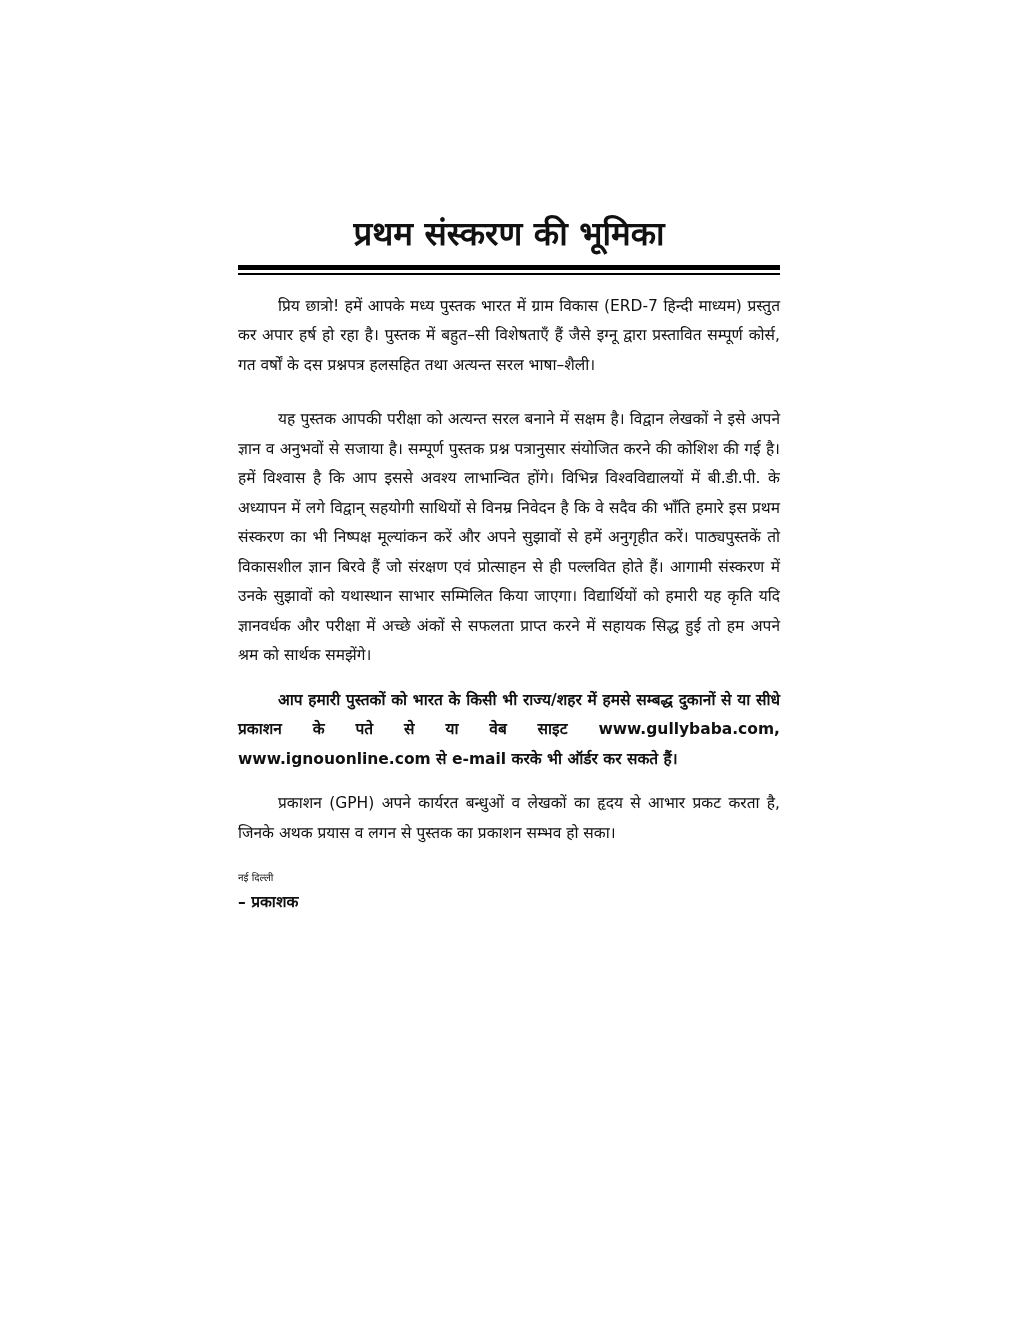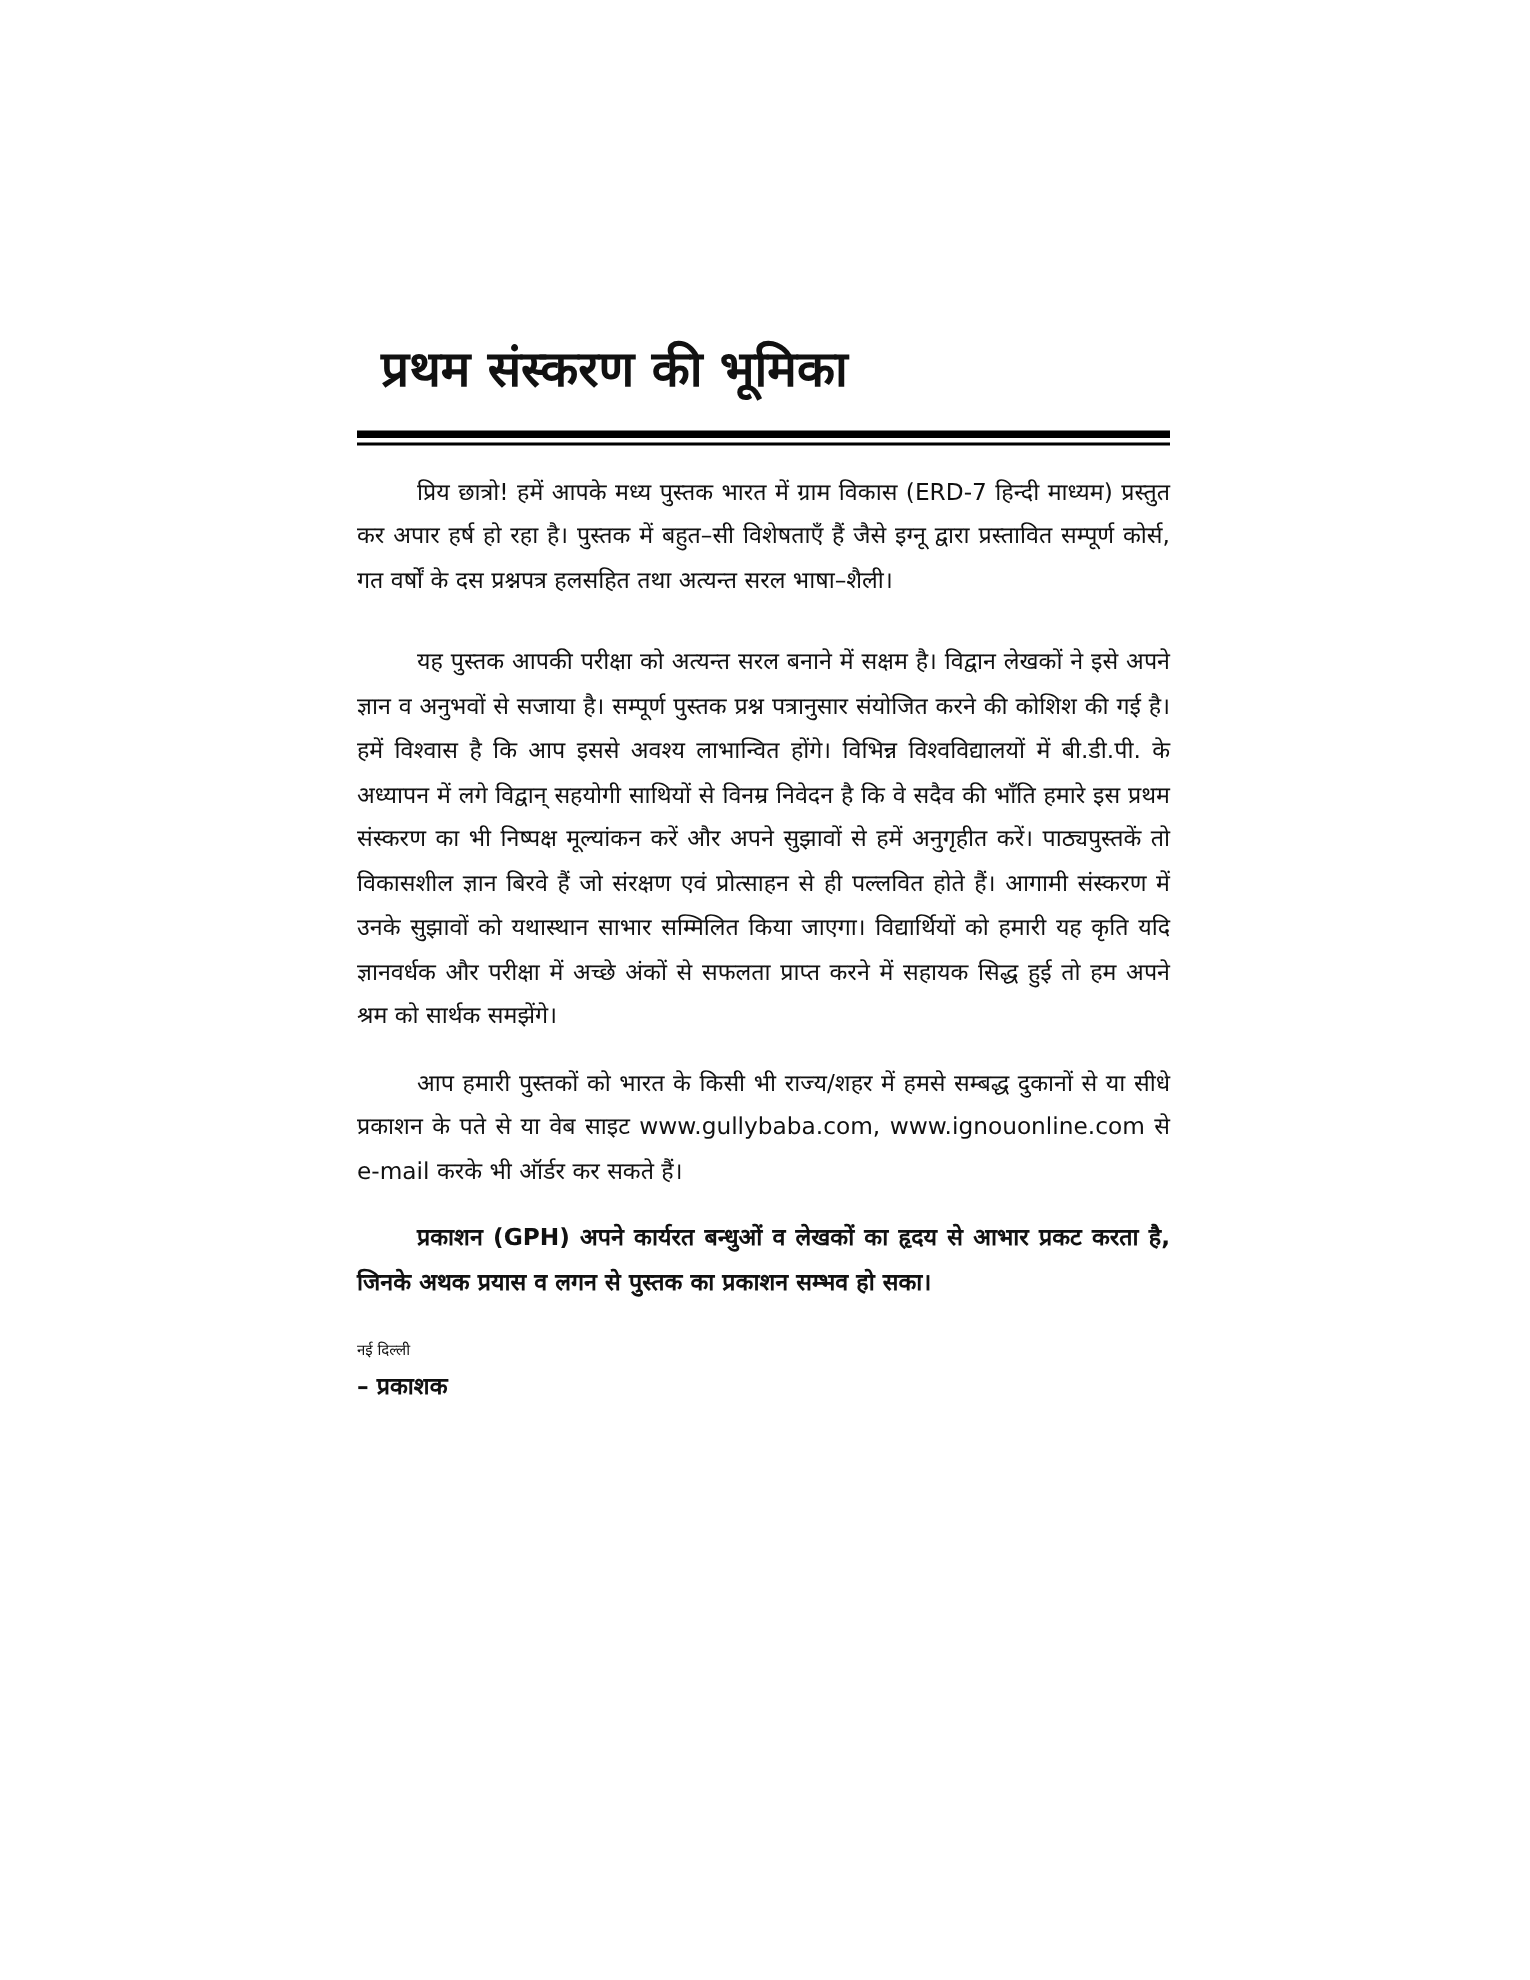--- a/index.html
+++ b/index.html
@@ -1,26 +1,26 @@
 <!DOCTYPE html>
 <html><head>
 <meta charset="utf-8">
 <style>
   html, body { margin: 0; padding: 0; background: #ffffff; }
   body { width: 1020px; height: 1320px; position: relative; overflow: hidden;
          font-family: "DejaVu Sans", "Liberation Sans", sans-serif; color: #111; }
   .page { position: absolute; left: 238px; top: 205px; width: 542px; }
-  .title { font-size: 33px; font-weight: bold; margin: 16px; height: 50px; line-height: 50px; }
+  .title { text-align: center; font-size: 33px; font-weight: bold; margin: 4px; height: 50px; line-height: 50px; }
   .rule-thick { height: 5px; background: #000; margin-top: 6px; }
   .rule-thin { height: 1.5px; background: #000; margin-top: 3px; }
   .para { font-size: 15.5px; line-height: 29.5px; text-align: justify; text-indent: 40px; margin: 0; }
   .p1 { margin-top: 17px; }
   .p2 { margin-top: 25px; }
-  .p3 { margin-top: 15px; }
-  .p4 { margin-top: 15px; font-weight: bold; }
+  .p3 { margin-top: 15px; font-weight: bold; }
+  .p4 { margin-top: 15px; }
   b { font-weight: normal; }
   .place { font-size: 10px; margin-top: 22px; }
   .sig { font-size: 15.5px; text-align: left; font-weight: bold; margin-top: 6px; }
 </style>
 </head>
 <body>
 
 <div class="page">
   <h1 class="title">प्रथम संस्करण की भूमिका</h1>
   <div class="rule-thick"></div>

